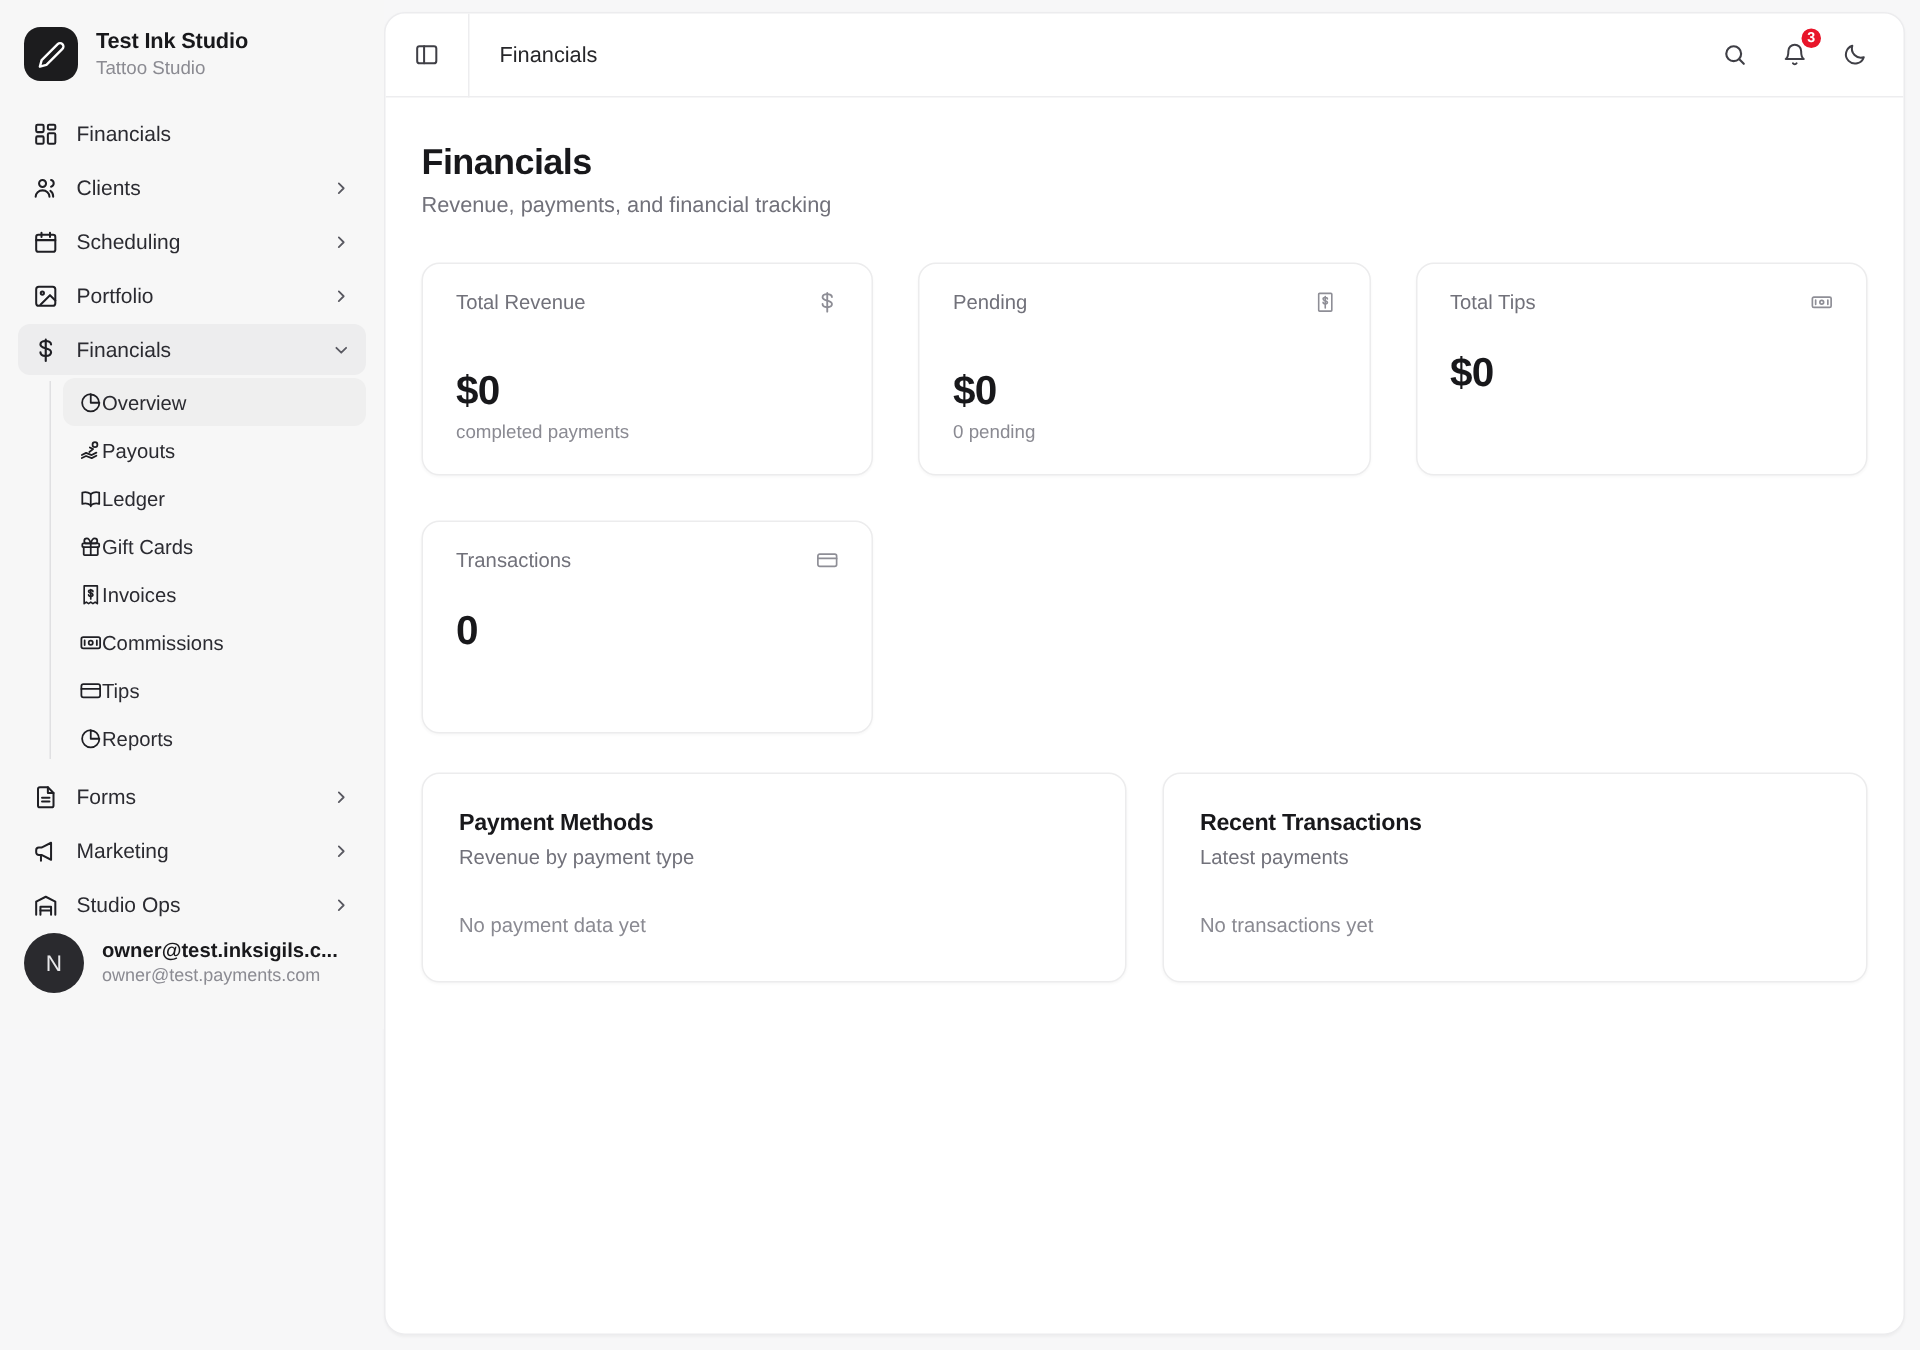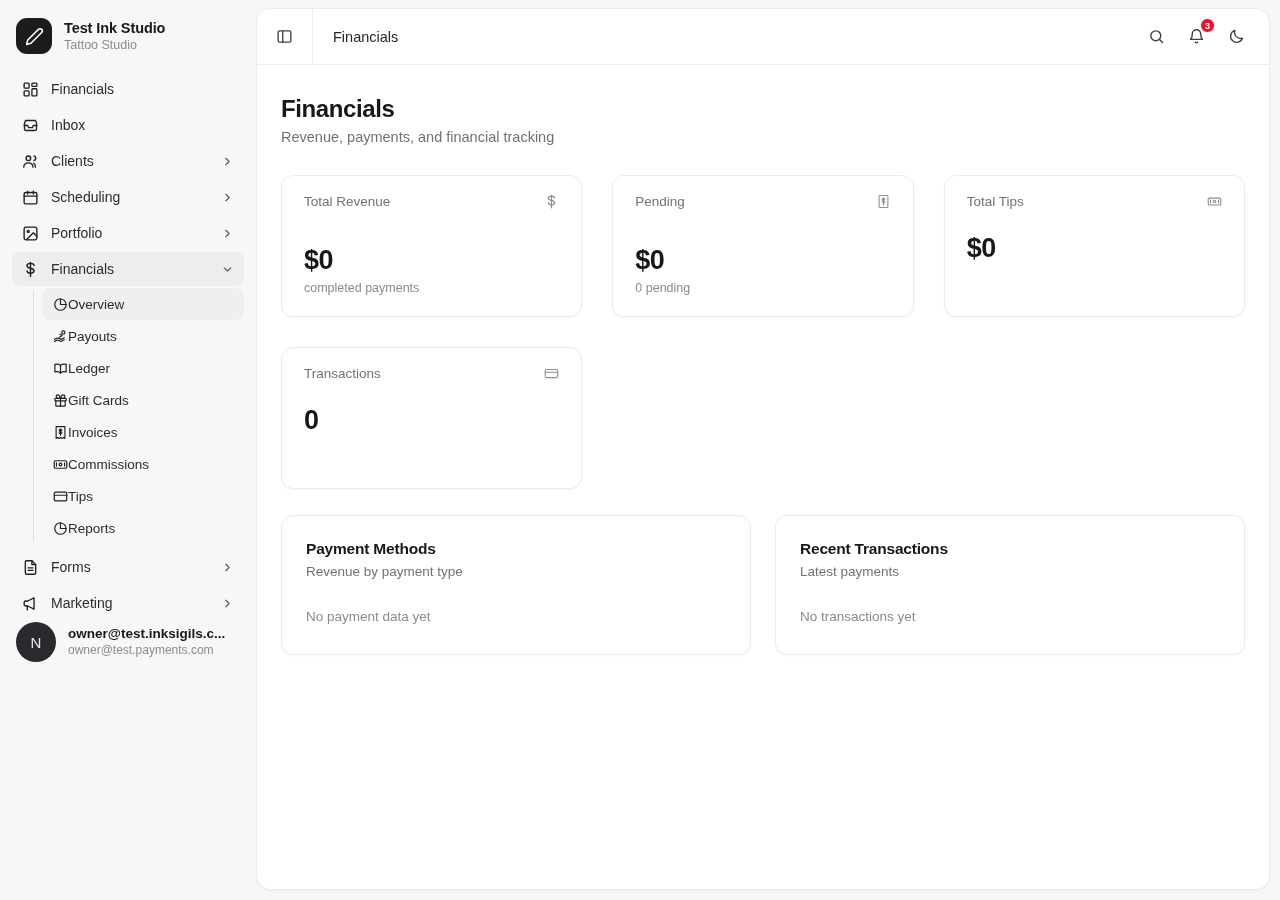--- a/index.html
+++ b/index.html
@@ -169,29 +169,20 @@
           <svg width="17" height="17" viewBox="0 0 24 24" fill="none" stroke="currentColor" stroke-width="1.9" stroke-linecap="round" stroke-linejoin="round">
             <rect x="3" y="3" width="7" height="7" rx="1.2"></rect>
               <rect x="14" y="3" width="7" height="4.5" rx="1.2"></rect>
             <rect x="14" y="11" width="7" height="10" rx="1.2"></rect>
               <rect x="3" y="14" width="7" height="7" rx="1.2"></rect>
           </svg>
         </span>
         <span class="label">Financials</span>
       </div>
 
-      <div class="nav-item">
-        <span class="nav-icon">
-          <svg width="17" height="17" viewBox="0 0 24 24" fill="none" stroke="currentColor" stroke-width="1.9" stroke-linecap="round" stroke-linejoin="round">
-            <path d="M3 12h5l1.5 3h5L16 12h5"></path>
-              <path d="M3.5 8.5 5 5h14l1.5 3.5V17a2 2 0 0 1-2 2H5.5a2 2 0 0 1-2-2V8.5z"></path>
-          </svg>
-        </span>
-        <span class="label">Inbox</span>
-      </div>
 
       <div class="nav-item">
         <span class="nav-icon">
           <svg width="17" height="17" viewBox="0 0 24 24" fill="none" stroke="currentColor" stroke-width="1.9" stroke-linecap="round" stroke-linejoin="round">
             <circle cx="9" cy="7.5" r="3.3"></circle>
               <path d="M2.5 20c0-3.6 2.9-6 6.5-6s6.5 2.4 6.5 6"></path>
               <path d="M17 4.2a3.3 3.3 0 0 1 0 6.4"></path>
               <path d="M19 20c0-2.6-1-4.5-2.6-5.5"></path>
           </svg>
         </span>

